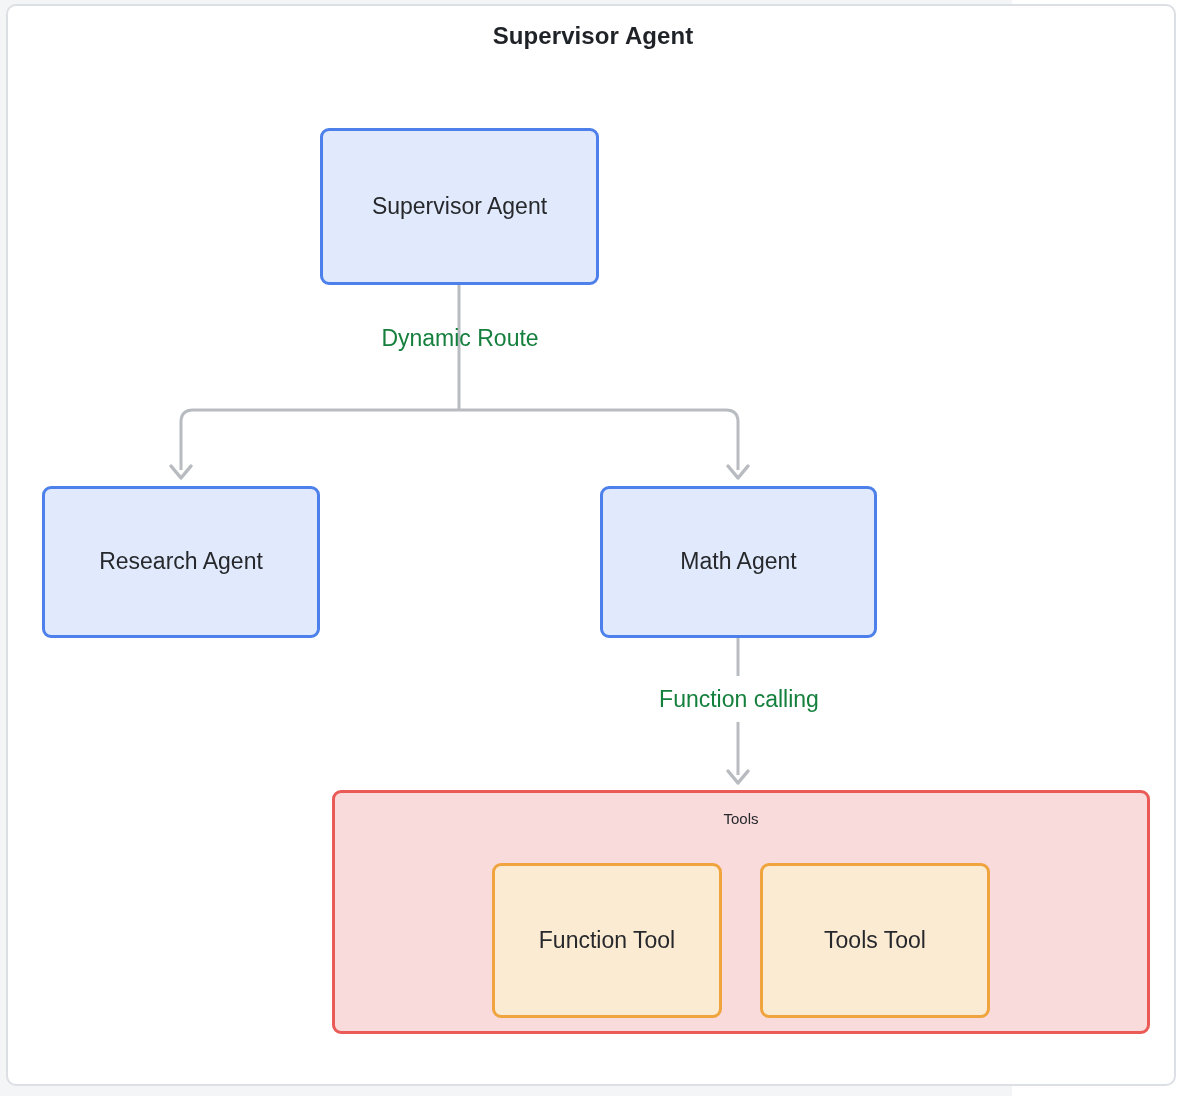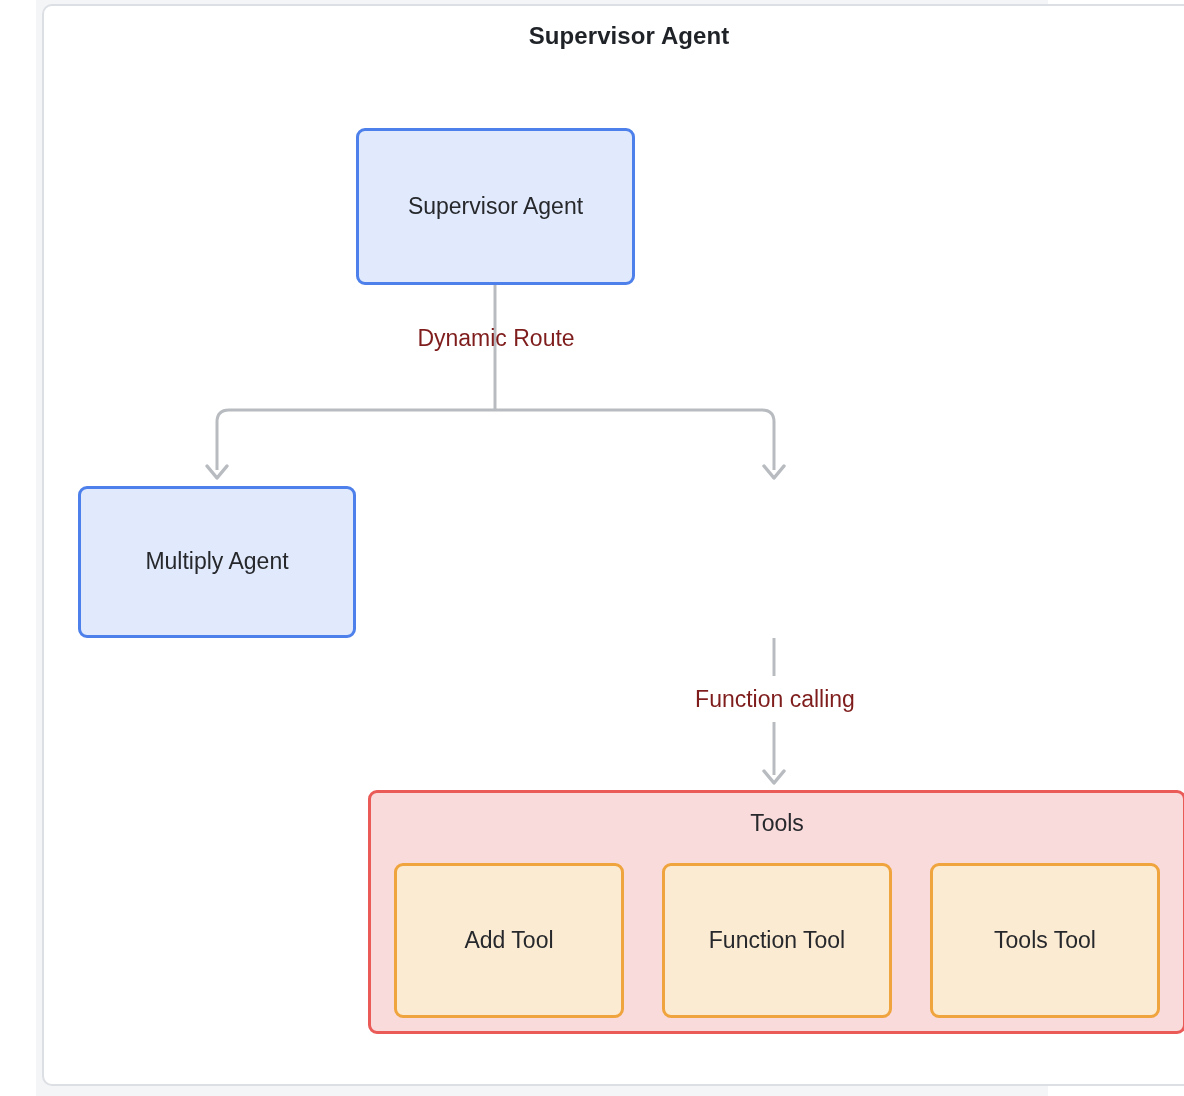--- a/index.html
+++ b/index.html
@@ -12,21 +12,20 @@
     background: #ffffff;
     font-family: "Liberation Sans", sans-serif;
     overflow: hidden;
   }
 
   #stage {
     position: relative;
     width: 1012px;
     height: 1096px;
     background: #f4f5f7;
-    margin-left: 36px;
   }
 
   
   .outer-frame {
     position: absolute;
     left: 6px;
     top: 4px;
     width: 1170px;
     height: 1082px;
     box-sizing: border-box;
@@ -108,21 +107,21 @@
     border: 3px solid #ea5b58;
     border-radius: 9px;
   }
 
   .subgraph-title {
     position: absolute;
     left: 0;
     top: 17px;
     width: 100%;
     text-align: center;
-    font-size: 23px;
+    font-size: 15px;
     color: #26282c;
   }
 
   .tools-row {
     position: absolute;
     left: 0;
     top: 70px;
     width: 100%;
     height: 160px;
     display: flex;
@@ -139,21 +138,21 @@
     height: 155px;
     background: #fcebd3;
     border: 3px solid #efa43e;
     border-radius: 9px;
     flex: 0 0 auto;
   }
 
   .edge-label {
     position: absolute;
     font-size: 23px;
-    color: #7f1d1d;
+    color: #15803d;
     white-space: nowrap;
     text-align: center;
   }
   #label-dynamic-route {
     left: 359px;
     top: 325px;
     width: 202px;
   }
   #label-function-calling {
     left: 628px;
@@ -189,32 +188,32 @@
     </g>
   </svg>
 
   <div class="node agent" id="node-supervisor">
     <span>Supervisor Agent</span>
   </div>
 
   <div class="edge-label" id="label-dynamic-route">Dynamic Route</div>
 
   <div class="node agent" id="node-research">
-    <span>Multiply Agent</span>
-  </div>
-
+    <span>Research Agent</span>
+  </div>
+
+  <div class="node agent" id="node-math">
+    <span>Math Agent</span>
+  </div>
 
   <div class="edge-label" id="label-function-calling">Function calling</div>
 
   <div class="subgraph">
     <div class="subgraph-title">Tools</div>
     <div class="tools-row">
-      <div class="node tool">
-        <span>Add Tool</span>
-      </div>
       <div class="node tool">
         <span>Function Tool</span>
       </div>
       <div class="node tool">
         <span>Tools Tool</span>
       </div>
     </div>
   </div>
 
 </div>

